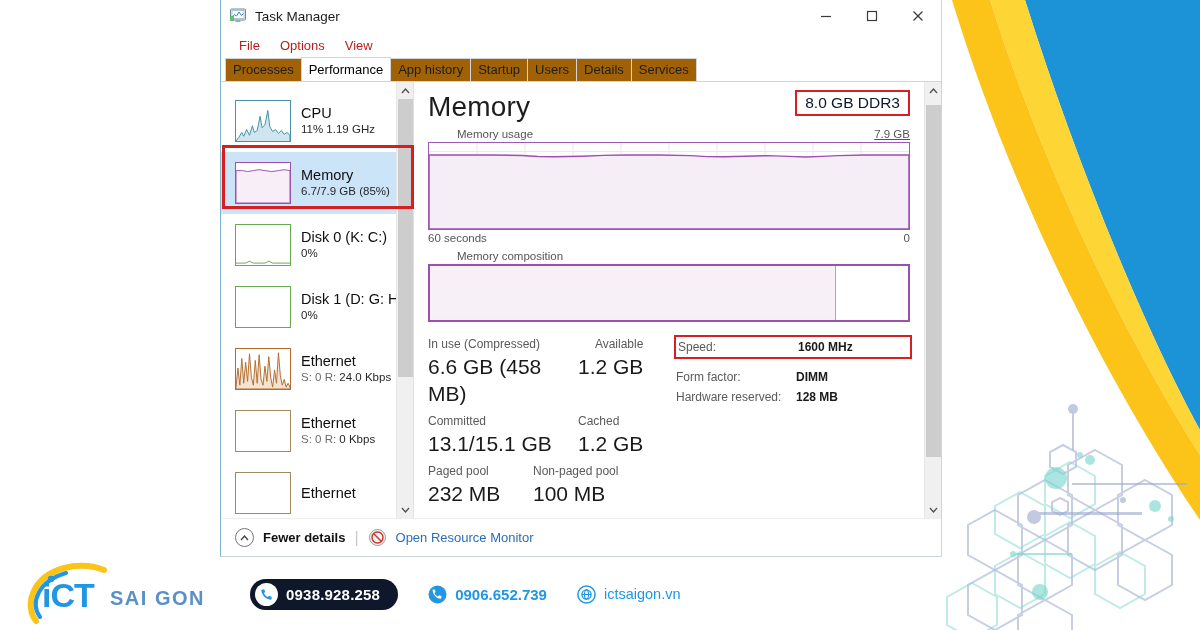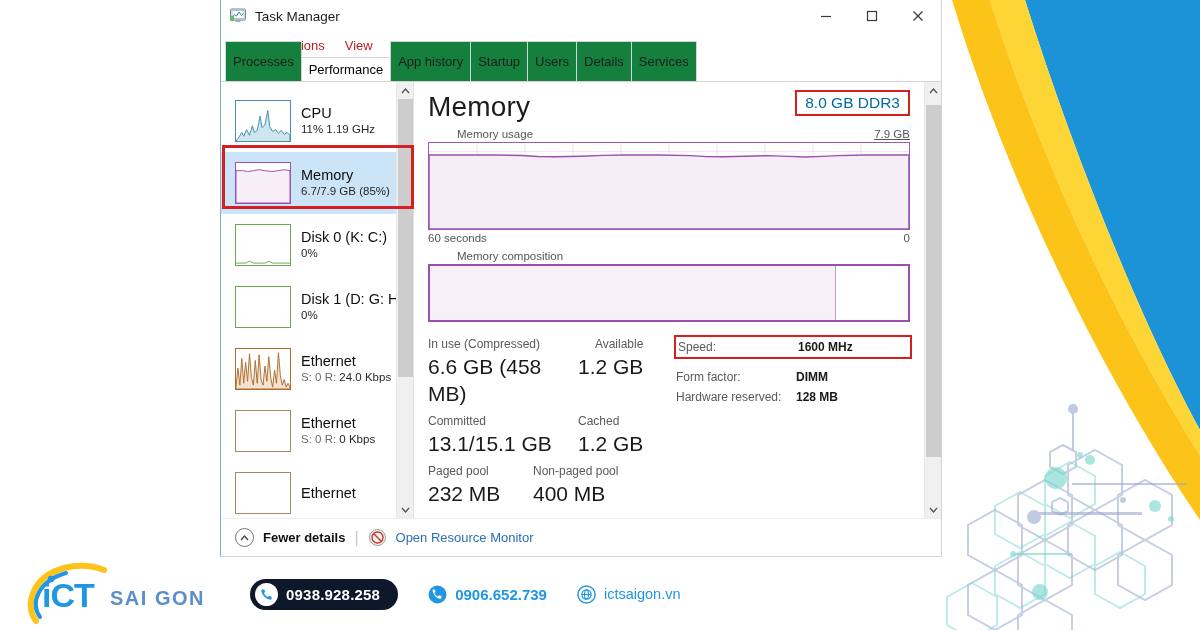--- a/index.html
+++ b/index.html
@@ -42,23 +42,23 @@
 
   
   #tabstrip {
     height: 24px; display: flex; align-items: flex-end;
     padding-left: 4px; flex: none;
     border-bottom: 1px solid #d4d4d4;
     background: #ffffff;
   }
   .tab {
     font-size: 13px; color: #1d1d1d;
-    padding: 2px 7px 3px 7px; height: 40px;
+    padding: 2px 7px 3px 7px; height: 23px;
     display: flex; align-items: center;
-    background: #15803d; border: 1px solid #d4d4d4; border-bottom: none;
+    background: #a16207; border: 1px solid #d4d4d4; border-bottom: none;
     margin-right: -1px;
   }
   .tab.active { background: #ffffff; border-color: #d4d4d4; color: #000; height: 24px; }
 
   
   #tm-body { flex: 1; display: flex; min-height: 0; }
 
   
   #sidebar-wrap { width: 193px; display: flex; flex: none; border-right: 1px solid #e2e2e2; position: relative; }
   #sidebar { flex: 1; overflow: hidden; padding-top: 8px; }
@@ -82,21 +82,21 @@
   }
   .sb-arrow { height: 17px; width: 17px; display: flex; align-items: center; justify-content: center; color: #505050; font-size: 9px; flex: none; }
   .sb-track { flex: 1; width: 17px; position: relative; }
   .sb-thumb { position: absolute; left: 1px; width: 15px; background: #cdcdcd; }
 
   
   #detail { flex: 1; min-width: 0; position: relative; padding: 8px 14px 0 14px; overflow: hidden; }
   #detail-head { display: flex; align-items: flex-start; justify-content: space-between; }
   #mem-title { font-size: 28px; color: #1c1c1c; line-height: 34px; font-weight: normal; letter-spacing: .2px; }
   .hl-box { border: 2px solid #d61f20; padding: 2px 8px; }
-  #mem-kind { font-size: 15.5px; color: #0369a1; }
+  #mem-kind { font-size: 15.5px; color: #0f172a; }
 
   .sec-label-row { display: flex; justify-content: space-between; align-items: flex-start; margin-top: 4px; margin-left: 29px; }
   .sec-label { font-size: 11.5px; color: #555; }
   .sec-right { font-size: 11.5px; color: #555; text-decoration: underline; }
 
   #usage-graph { height: 88px; border: 1px solid #9b59b6; position: relative; overflow: hidden; background: #fff; margin-top: 2px; }
   #usage-graph svg { display: block; width: 100%; height: 100%; }
 
   .axis-row { display: flex; justify-content: space-between; margin-top: 2px; }
   .axis-text { font-size: 11.5px; color: #555; }
@@ -420,21 +420,21 @@
               </div>
             </div>
 
             <div class="stat-pair stat-block">
               <div class="stat-cell" style="width:105px">
                 <div class="stat-cap">Paged pool</div>
                 <div class="stat-val">232 MB</div>
               </div>
               <div class="stat-cell">
                 <div class="stat-cap">Non-paged pool</div>
-                <div class="stat-val">400 MB</div>
+                <div class="stat-val">100 MB</div>
               </div>
             </div>
 
           </div>
 
           <div id="stats-right">
             <div class="spec-row boxed">
               <span class="spec-key">Speed:</span>
               <span class="spec-val">1600 MHz</span>
             </div>

